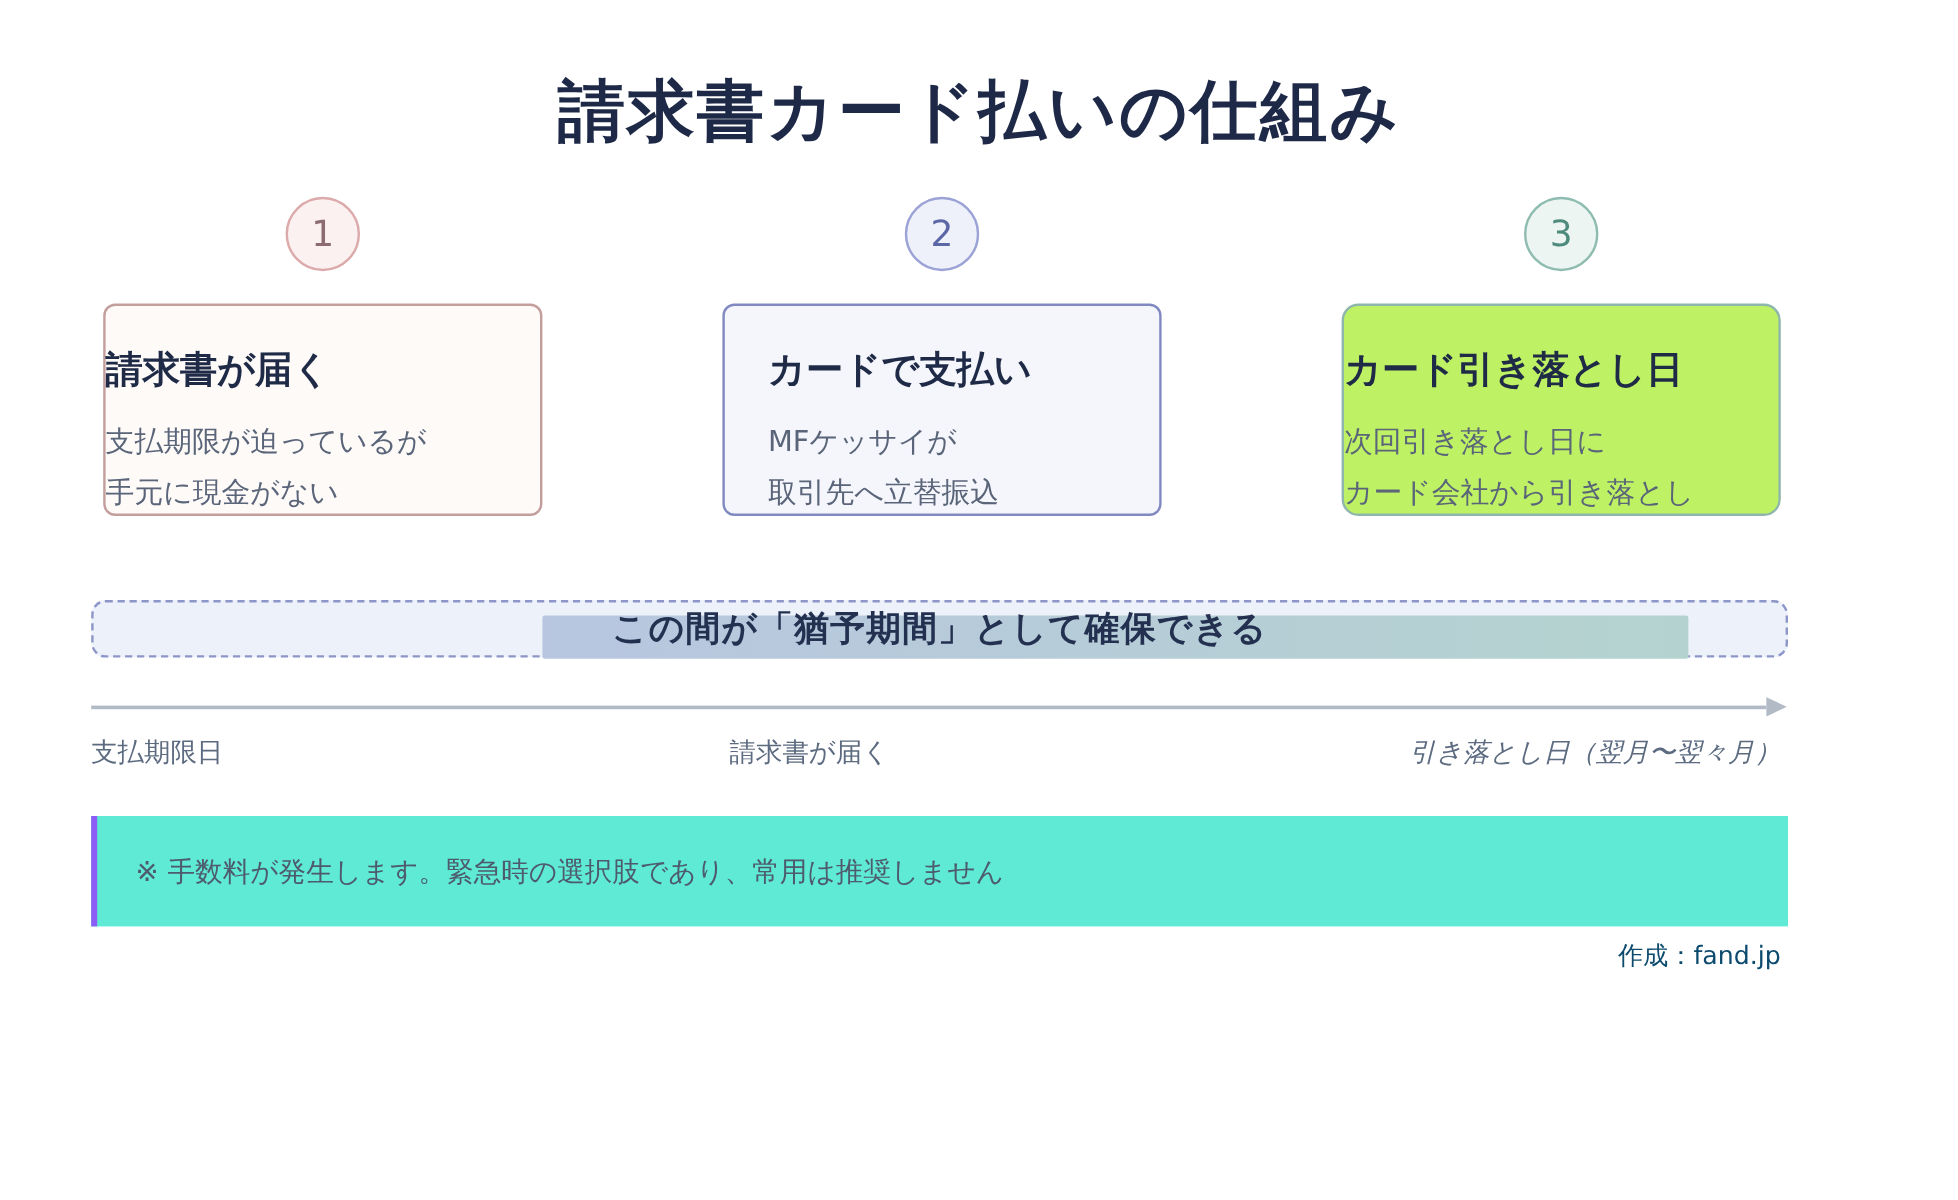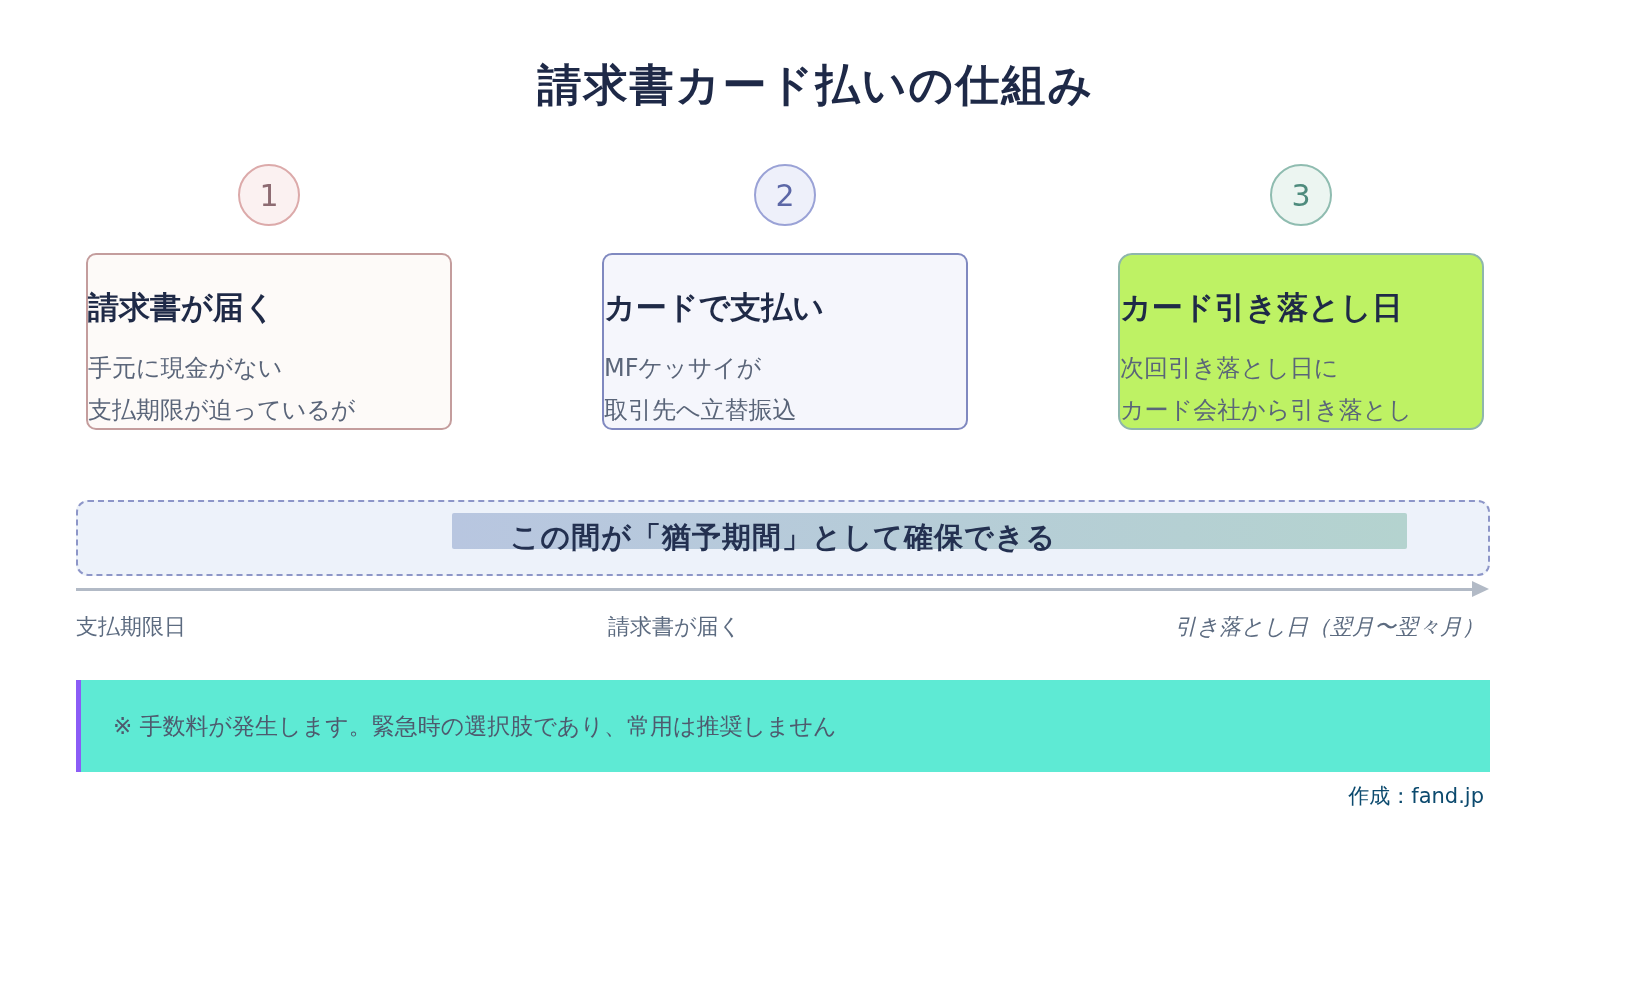--- a/index.html
+++ b/index.html
@@ -7,21 +7,21 @@
   body {
     font-family:"DejaVu Sans","Liberation Sans",sans-serif;
     width:1632px; height:1000px; position:relative; overflow:hidden;
     color:#1f2a47;
   }
   .canvas { position:absolute; inset:0; background:#ffffff; }
 
   
   .title {
     position:absolute; top:56px; left:0; width:100%;
-    text-align:center; font-size:44px; font-weight:800;
+    text-align:center; font-size:56px; font-weight:800;
     color:#1e2947; letter-spacing:2px;
   }
 
   
   .steps {
     position:absolute; top:164px; left:86px; width:1398px;
     display:flex; justify-content:space-between;
   }
   .step { width:366px; display:flex; flex-direction:column; align-items:center; }
   .circle {
@@ -33,27 +33,27 @@
     margin-top:27px; width:100%; height:177px;
     border:2px solid; border-radius:10px;
     padding-top:32px; 
   }
   .card-title { font-size:31px; font-weight:700; color:#1f2a47; margin-bottom:18px; }
   .card-sub { font-size:24px; color:#5a6579; line-height:1.75; }
 
   .step-1 .circle { border-color:#dcaaaa; background:#fbf1f1; color:#8d6b72; }
   .step-1 .card   { border-color:#c49d9d; background:#fdfaf8; }
   .step-2 .circle { border-color:#9aa2d6; background:#eef0fa; color:#5c67a6; }
-  .step-2 .card   { border-color:#8089c0; background:#f5f6fc; }
+  .step-2 .card   { border-color:#8089c0; background:#f5f6fc;padding-left:36px; }
   .step-3 .circle { border-color:#8fbcb0; background:#ecf5f1; color:#4e8b7d; }
   .step-3 .card   { border-color:#8eb6ac; background:#bef264;border-radius:14px; }
 
   
   .banner {
-    position:absolute; top:500px; left:76px; width:1414px; height:76px;
+    position:absolute; top:500px; left:76px; width:1414px; height:48px;
     border:2px dashed #8d96c8; border-radius:12px; background:#edf2fa;
     display:flex; align-items:center; justify-content:center;
   }
   .banner-bar {
     position:absolute; left:374px; top:11px; width:955px; height:36px;
     background:linear-gradient(90deg,#b8c6e0,#b4d3cf);
     border-radius:2px;
   }
   .banner-text {
     position:relative; z-index:1; font-size:29px; font-weight:700;
@@ -99,22 +99,22 @@
 
   <h1 class="title">請求書カード払いの仕組み</h1>
 
   <div class="steps">
 
     <div class="step step-1">
       <div class="circle">1</div>
       <div class="card">
         <div class="card-title">請求書が届く</div>
         <div class="card-sub">
+          <div>支払期限が迫っているが</div>
           <div>手元に現金がない</div>
-          <div>支払期限が迫っているが</div>
         </div>
       </div>
     </div>
 
     <div class="step step-2">
       <div class="circle">2</div>
       <div class="card">
         <div class="card-title">カードで支払い</div>
         <div class="card-sub">
           <div>MFケッサイが</div>

